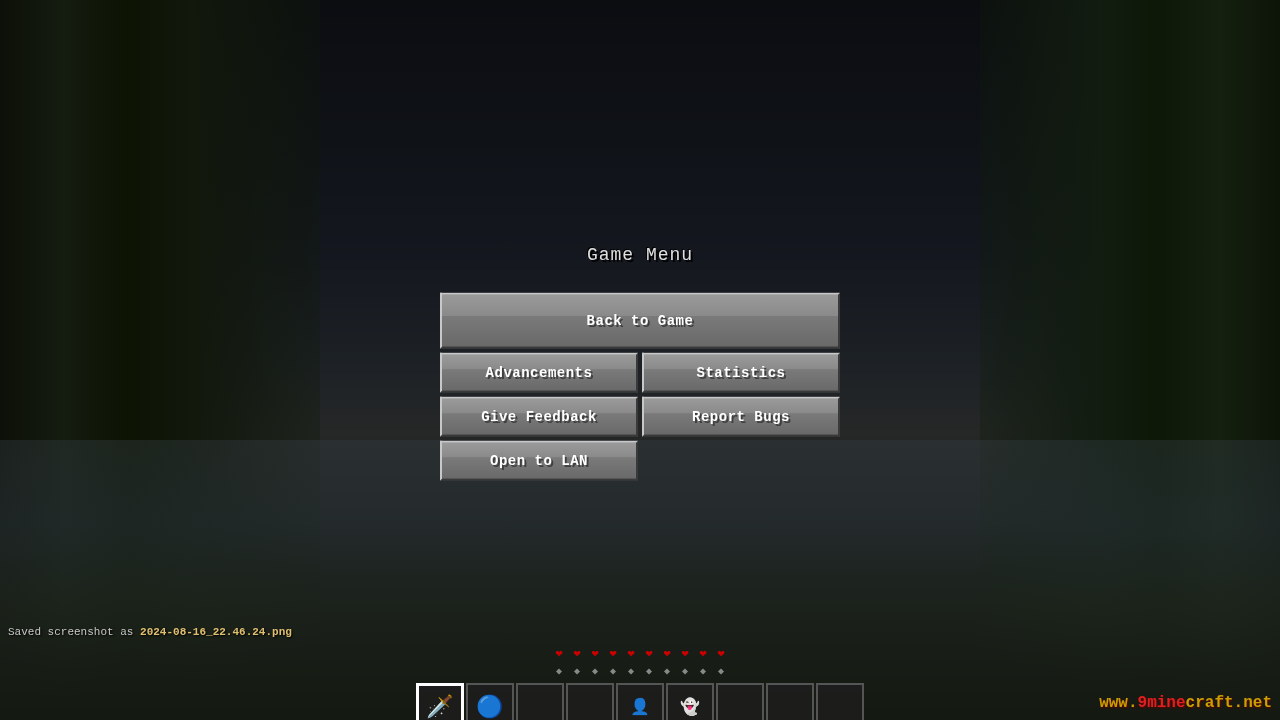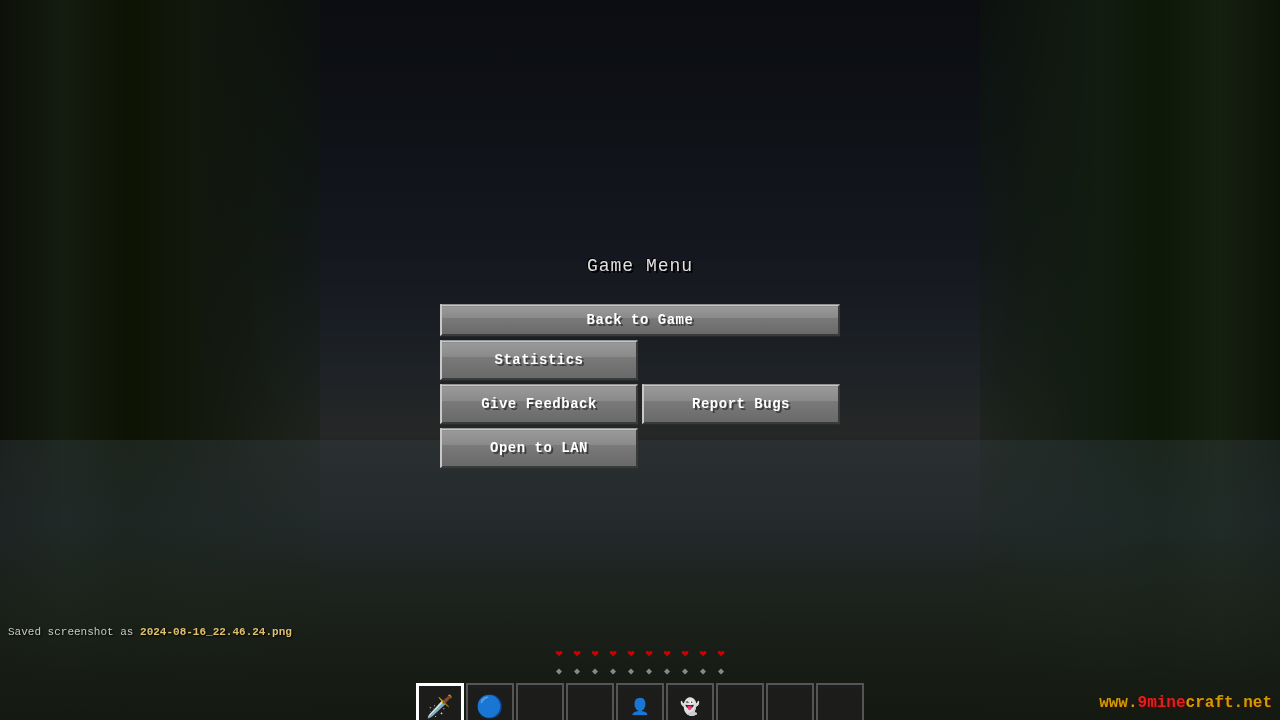--- a/index.html
+++ b/index.html
@@ -153,21 +153,21 @@
         #696969 100%
       );
       border-top: 2px solid #c8c8c8;
       border-left: 2px solid #c8c8c8;
       border-right: 2px solid #3a3a3a;
       border-bottom: 2px solid #3a3a3a;
     }
 
     .mc-btn-full {
       width: 400px;
-      height: 32px;
+      height: 56px;
       margin-bottom: 4px;
     }
 
     .btn-row {
       display: flex;
       gap: 4px;
       margin-bottom: 4px;
       width: 400px;
     }
 
@@ -287,20 +287,21 @@
 <div class="tree-right"></div>
 <div class="ground"></div>
 <div class="overlay"></div>
 
 <div class="menu-container">
   <div class="menu-title">Game Menu</div>
 
   <button class="mc-btn mc-btn-full">Back to Game</button>
 
   <div class="btn-row">
+    <button class="mc-btn mc-btn-half">Advancements</button>
     <button class="mc-btn mc-btn-half">Statistics</button>
   </div>
 
   <div class="btn-row">
     <button class="mc-btn mc-btn-half">Give Feedback</button>
     <button class="mc-btn mc-btn-half">Report Bugs</button>
   </div>
 
   <div class="btn-row">
     <button class="mc-btn mc-btn-half">Open to LAN</button>

